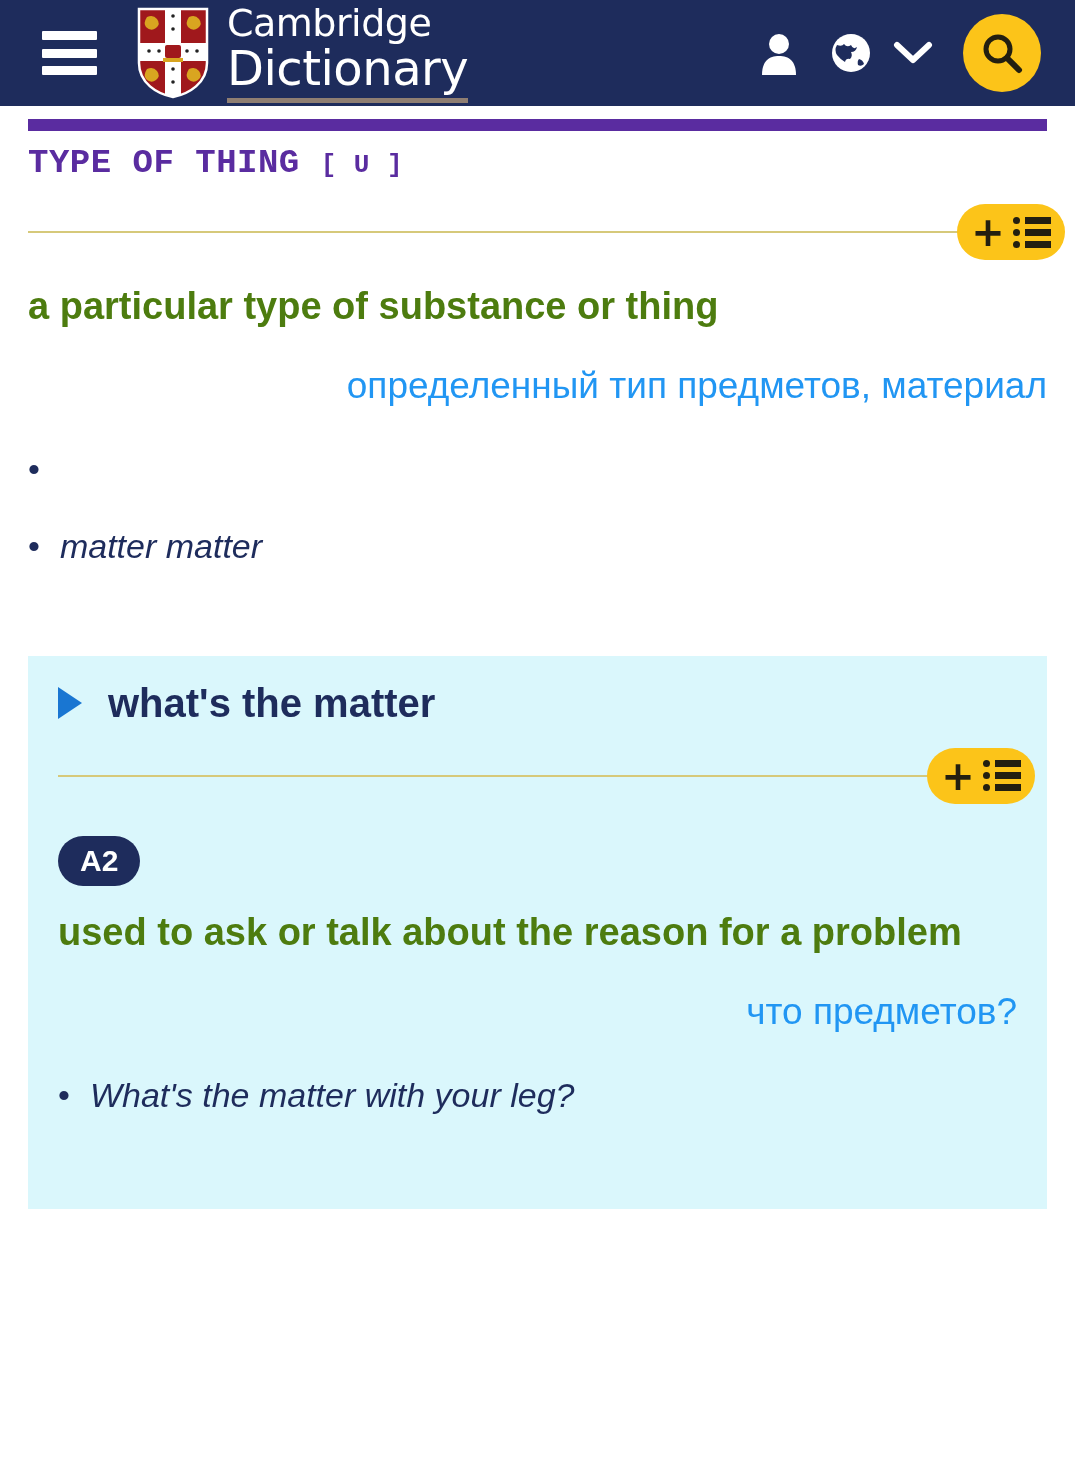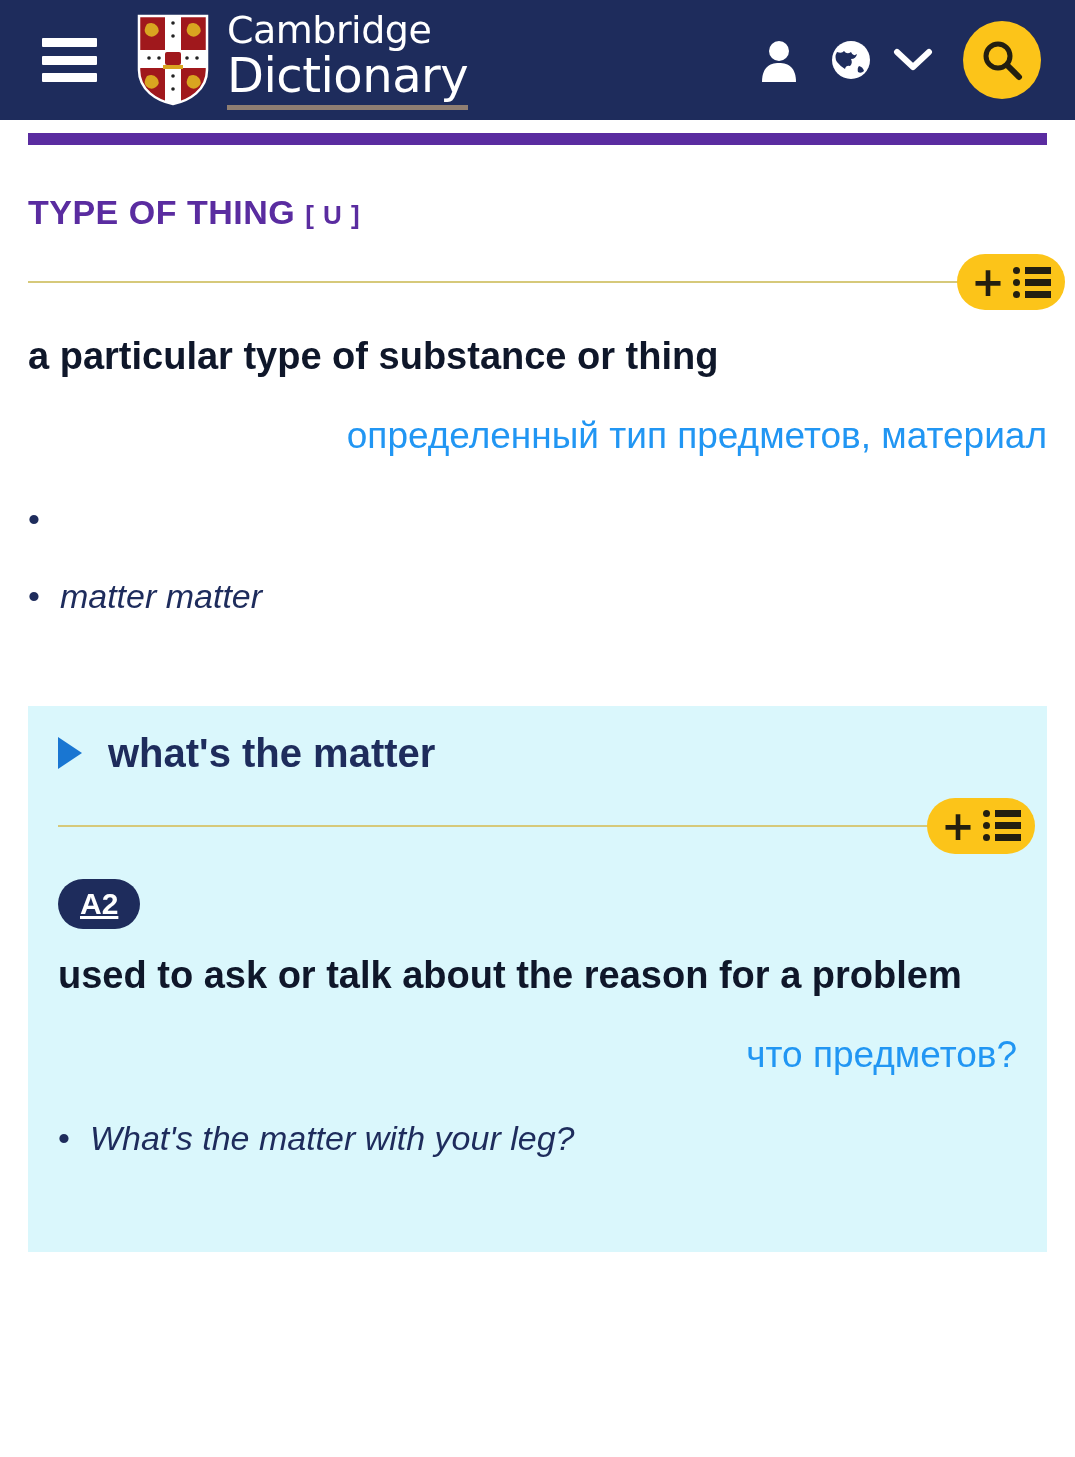--- a/index.html
+++ b/index.html
@@ -6,21 +6,21 @@
   html, body {
     width:1075px; height:1457px;
     background:#ffffff;
     font-family:"Liberation Sans", sans-serif;
     overflow:hidden;
   }
 
   
   .header {
     position:relative;
-    height:120px;
+    height:106px;
     background:#1E2C5C;
     display:flex;
     align-items:center;
     padding:0 28px;
   }
   .hamburger {
     width:55px; height:44px;
     display:flex; flex-direction:column; justify-content:space-between;
     margin-left:14px; margin-right:40px;
     cursor:pointer;
@@ -61,22 +61,22 @@
 
   
   .content { padding:0 28px; }
 
   .purple-bar {
     height:12px; background:#5A2CA0; margin-top:13px;
   }
 
   .pos-header {
     font-size:34px; font-weight:bold; color:#5A2CA0;
-    letter-spacing:0.5px; margin-top:48px;
-    font-family:Liberation Sans, sans-serif;
+    letter-spacing:0.5px; margin-top:13px;
+    font-family:Liberation Mono, monospace;
   }
   .pos-gram {
     font-size:26px; font-weight:bold; color:#5A2CA0;
     letter-spacing:1px;
   }
 
   
   .divider-row {
     position:relative;
     display:flex; align-items:center;
@@ -94,21 +94,21 @@
   .pill-plus {
     font-size:40px; font-weight:bold; color:#231F10;
     line-height:0.7; font-family:"DejaVu Sans", sans-serif;
   }
   .list-icon { display:flex; flex-direction:column; gap:5px; }
   .list-icon .li-row { display:flex; align-items:center; gap:5px; }
   .list-icon .li-dot { width:7px; height:7px; border-radius:50%; background:#231F10; }
   .list-icon .li-bar { width:26px; height:7px; background:#231F10; }
 
   .def-text {
-    font-size:38px; font-weight:bold; color:#0f172a;
+    font-size:38px; font-weight:bold; color:#4d7c0f;
     line-height:1.3; margin-top:22px;
     font-family:"Liberation Sans", sans-serif;
   }
   .trans-text {
     font-size:37px; color:#2196F3; line-height:1.35;
     margin-top:30px; font-weight:400;text-align:right;
   }
   .examples { margin-top:36px; list-style:none; }
   .examples li {
     font-size:34px; font-style:italic; color:#1E2C5C;
@@ -135,22 +135,21 @@
     flex:none;
   }
   .idiom-title-text {
     font-size:40px; font-weight:bold; color:#1E2C5C;
   }
   .level-badge {
     display:inline-flex; align-items:center; justify-content:center;
     background:#1E2C5C; color:#ffffff;
     font-size:30px; font-weight:bold;
     border-radius:26px; padding:8px 22px;
-    margin-top:25px;
-    text-decoration:underline;
+    margin-top:32px;
   }
 </style>
 </head>
 <body>
 
 <div class="header">
 
   <div class="hamburger">
     <span></span>
     <span></span>

